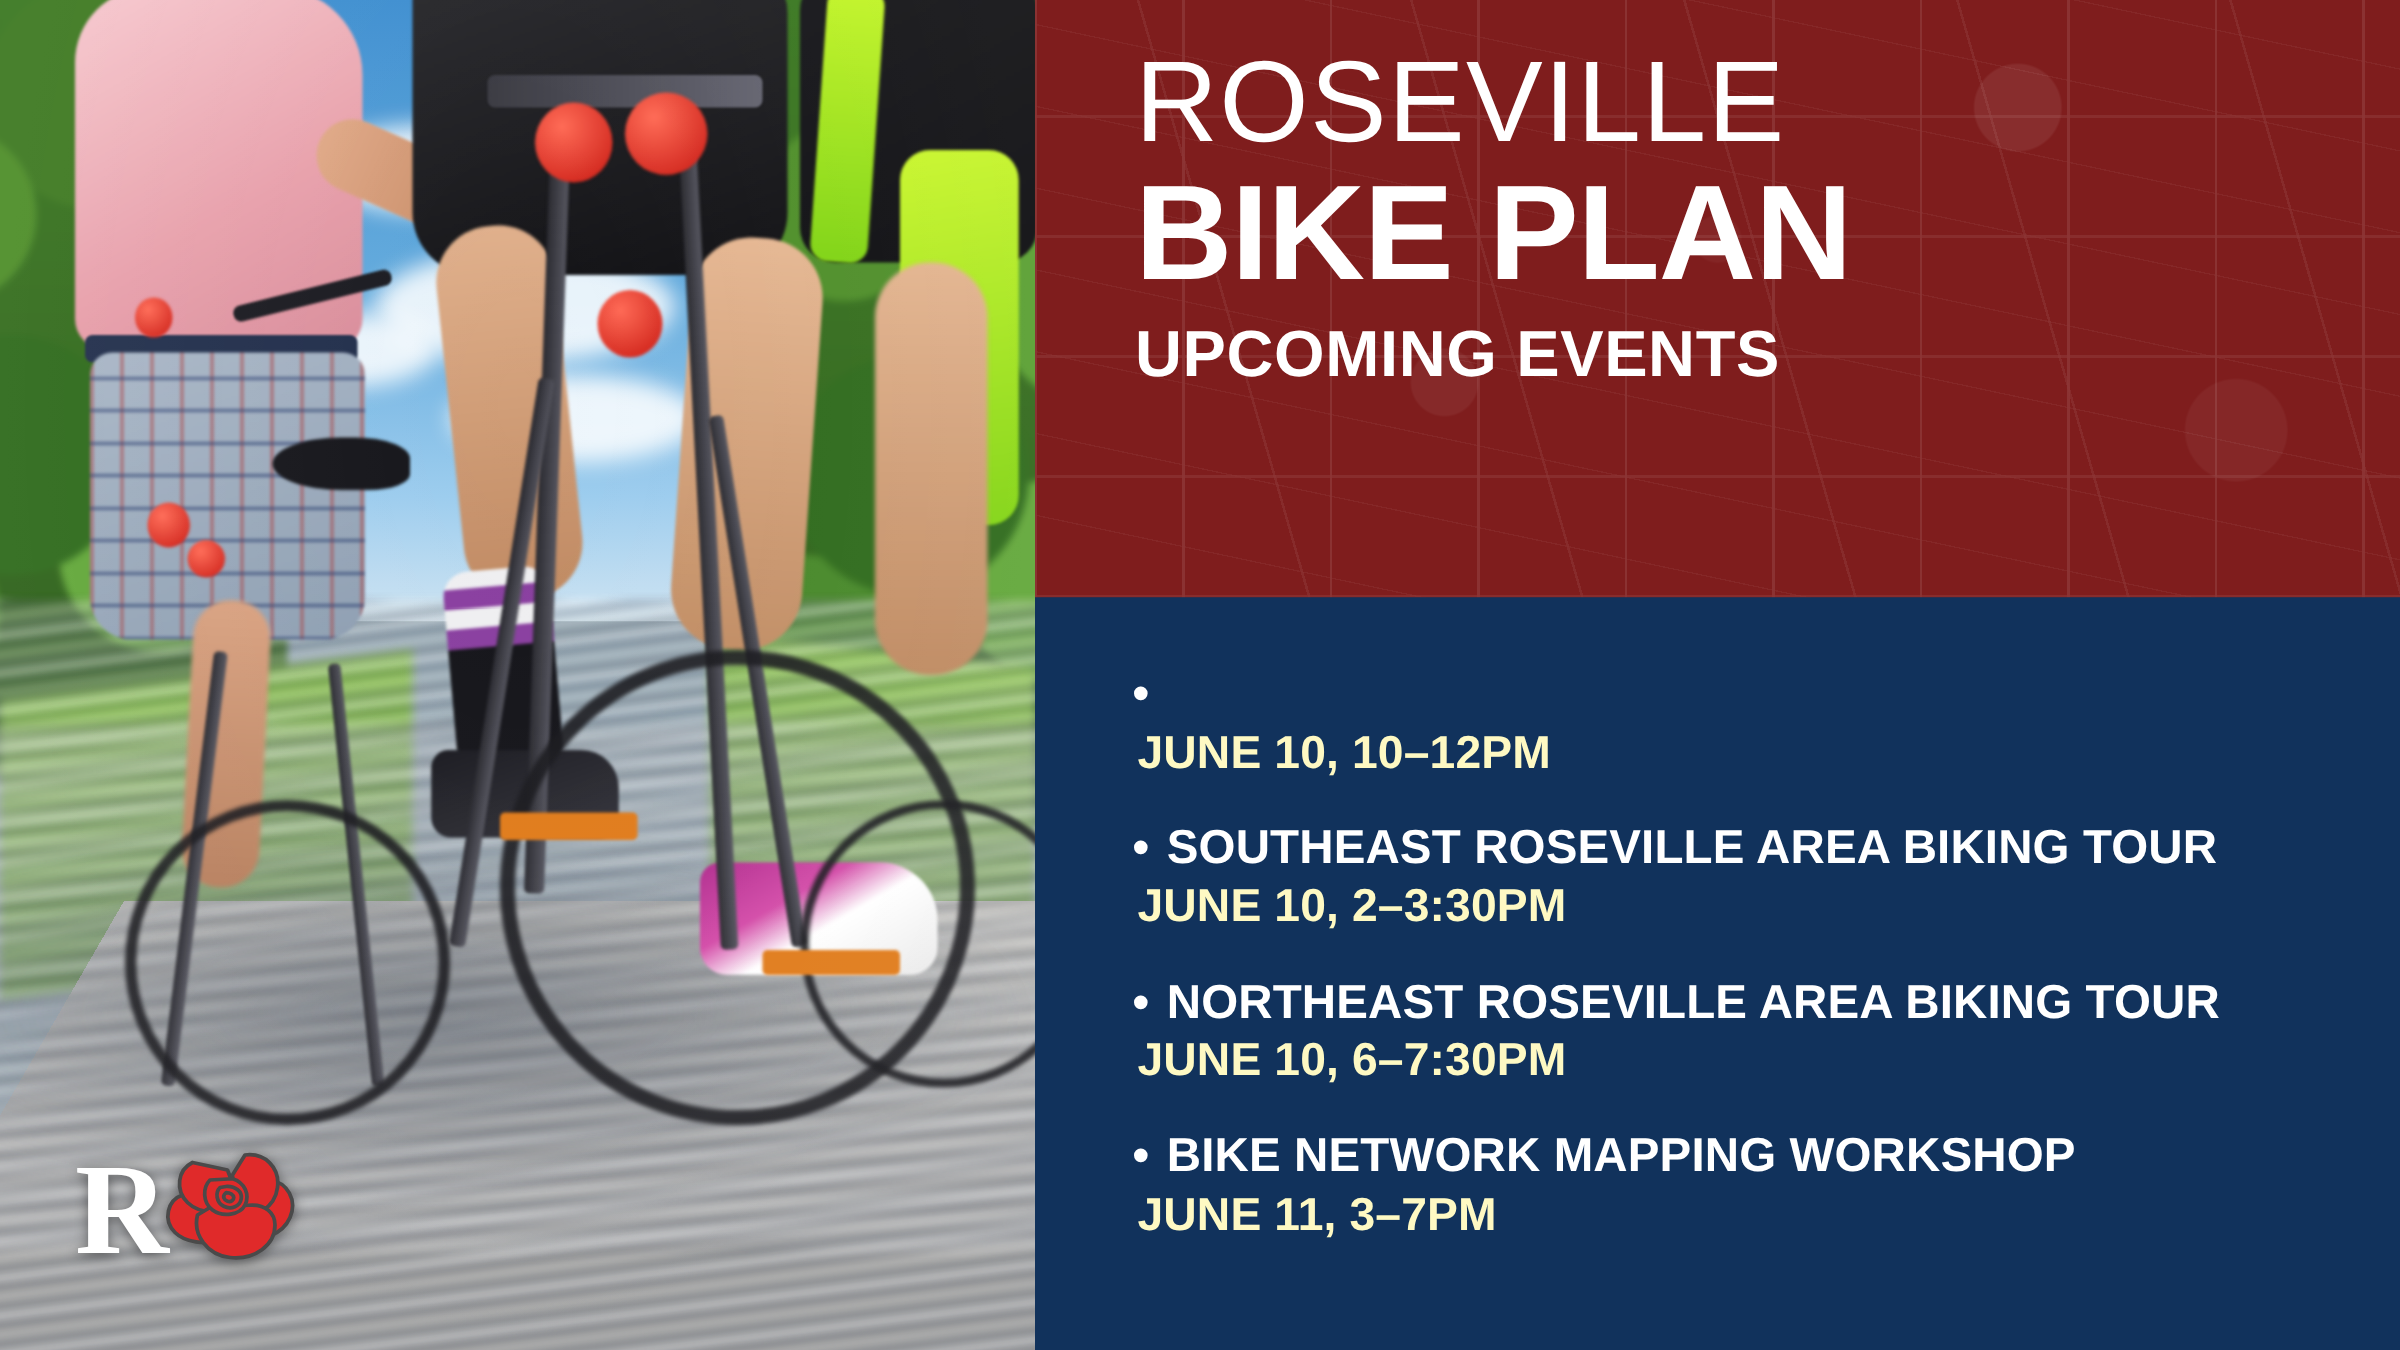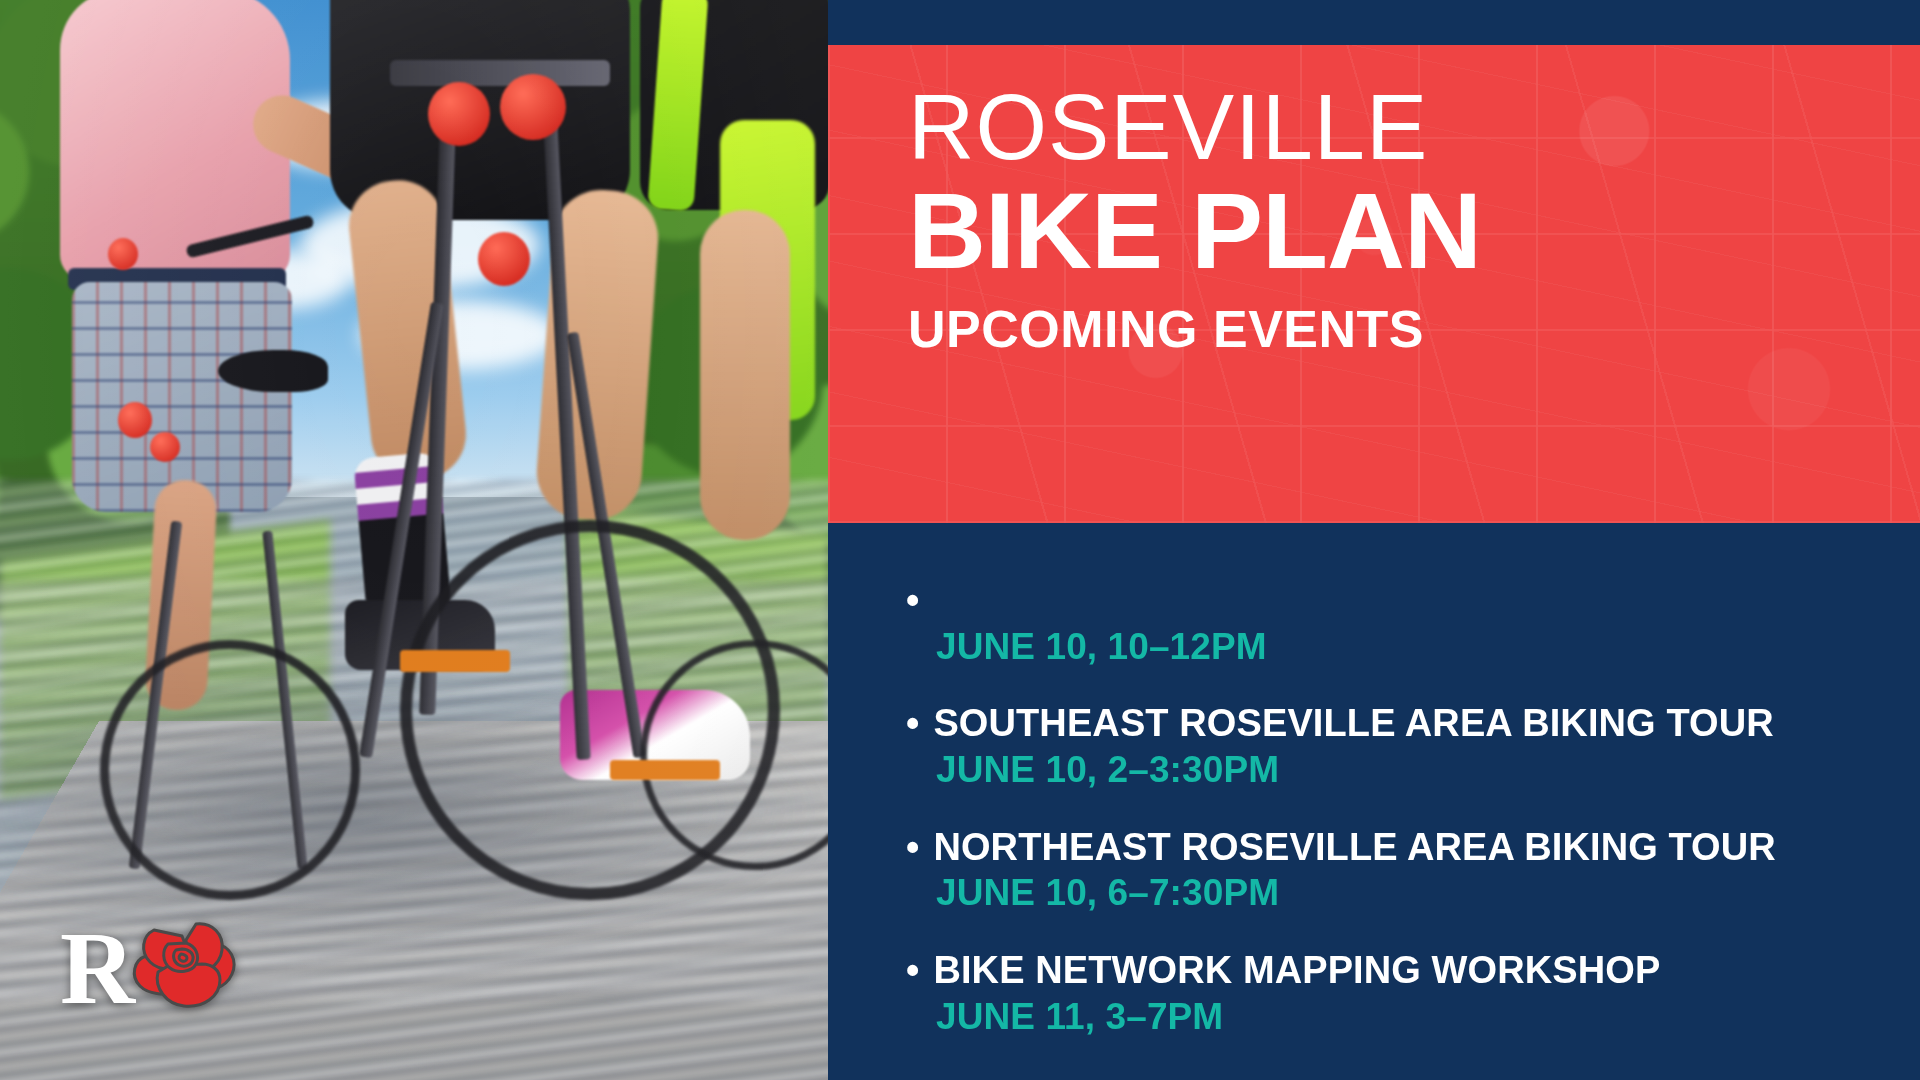--- a/index.html
+++ b/index.html
@@ -257,24 +257,23 @@
   .rose svg { width:116px; height:104px; display:block; }
 
   
   .panel {
     position:relative; width:1092px; height:1080px;
     display:flex; flex-direction:column;
   }
   .panel-top {
     position:relative;
     height:478px;
-    background:#ef4444;
+    background:#7f1d1d;
     overflow:hidden;
     padding:36px 0 0 80px;
-    margin-top:45px;
   }
   
   .map-texture {
     position:absolute; inset:0; opacity:.10; pointer-events:none;
     background-image:
       repeating-linear-gradient(90deg, rgba(255,255,255,.9) 0 2px, transparent 2px 118px),
       repeating-linear-gradient(0deg, rgba(255,255,255,.7) 0 2px, transparent 2px 96px),
       repeating-linear-gradient(74deg, rgba(255,255,255,.6) 0 2px, transparent 2px 210px),
       repeating-linear-gradient(12deg, rgba(255,255,255,.45) 0 1px, transparent 1px 64px);
   }
@@ -318,22 +317,22 @@
   .event-title {
     display:flex; align-items:flex-start;
     font-size:38px; font-weight:700; color:#fff;
     letter-spacing:.1px; line-height:1.12;
   }
   .bullet {
     flex:0 0 auto; margin-right:14px; margin-left:-4px;
     font-size:38px; line-height:1.12; color:#fff;
   }
   .event-date {
-    font-size:37px; font-weight:700; color:#14b8a6;
-    line-height:1.16; margin-top:4px; margin-left:26px;
+    font-size:37px; font-weight:700; color:#fef9c3;
+    line-height:1.16; margin-top:4px; 
     letter-spacing:.1px;
   }
 </style>
 </head>
 <body>
 
 <div id="poster">
 
   <div class="photo">
     <div class="sky"></div>

